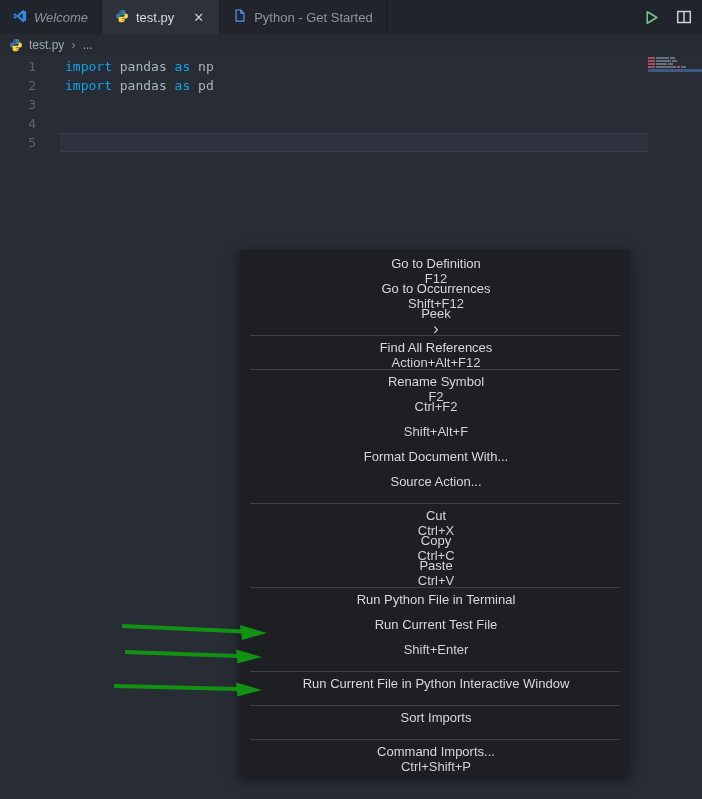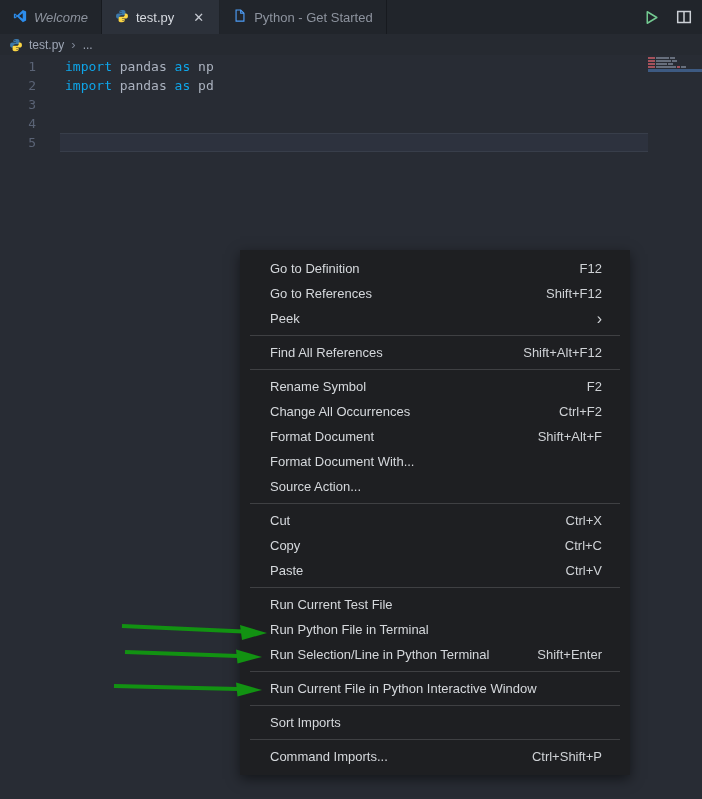--- a/index.html
+++ b/index.html
@@ -38,21 +38,21 @@
   .minimap{position:absolute;top:2px;right:0;width:54px;}
   .mm-row{display:flex;gap:1px;height:2px;margin-bottom:1px;}
   .mm-red{background:#a5525c;}
   .mm-gray{background:#676f7d;}
   .mm-bar{height:3px;background:#3d5a82;margin-top:1px;}
 
   
   .context-menu{position:absolute;left:240px;top:250px;width:390px;background:#1e1f22;
                 padding:6px 0;box-shadow:0 4px 12px rgba(0,0,0,0.5);box-sizing:border-box;
                 font-size:13px;z-index:5;}
-  .mitem{height:25px;display:flex;align-items:center;padding:0 28px 0 30px;color:#d5d8dc;cursor:pointer;}
+  .mitem{height:25px;display:flex;align-items:center;padding:0 28px 0 30px;color:#d5d8dc;cursor:pointer;flex-direction:column;}
   .mlabel{flex:1;}
   .mshort{color:#cfd2d6;text-align:center;}
   .mshort.chev{font-size:16px;line-height:1;color:#cfd2d6;}
   .msep{height:1px;background:#3f4043;margin:4px 10px;}
 
   
   .arrows{position:absolute;inset:0;width:702px;height:799px;pointer-events:none;z-index:9;}
 </style>
 </head>
 <body>
@@ -157,43 +157,41 @@
       <div class="mm-bar"></div>
     </div>
   </div>
 
   <div class="context-menu" id="menu">
       <div class="mitem">
         <span class="mlabel">Go to Definition</span>
         <span class="mshort">F12</span>
       </div>
       <div class="mitem">
-        <span class="mlabel">Go to References</span>
+        <span class="mlabel">Go to Occurrences</span>
         <span class="mshort">Shift+F12</span>
       </div>
       <div class="mitem">
         <span class="mlabel">Peek</span>
         <span class="mshort chev">›</span>
       </div>
       <div class="msep"></div>
       <div class="mitem">
         <span class="mlabel">Find All References</span>
-        <span class="mshort">Shift+Alt+F12</span>
+        <span class="mshort">Action+Alt+F12</span>
       </div>
       <div class="msep"></div>
       <div class="mitem">
         <span class="mlabel">Rename Symbol</span>
         <span class="mshort">F2</span>
       </div>
       <div class="mitem">
-        <span class="mlabel">Change All Occurrences</span>
         <span class="mshort">Ctrl+F2</span>
       </div>
       <div class="mitem">
-        <span class="mlabel">Format Document</span>
         <span class="mshort">Shift+Alt+F</span>
       </div>
       <div class="mitem">
         <span class="mlabel">Format Document With...</span>
         <span class="mshort"></span>
       </div>
       <div class="mitem">
         <span class="mlabel">Source Action...</span>
         <span class="mshort"></span>
       </div>
@@ -205,29 +203,28 @@
       <div class="mitem">
         <span class="mlabel">Copy</span>
         <span class="mshort">Ctrl+C</span>
       </div>
       <div class="mitem">
         <span class="mlabel">Paste</span>
         <span class="mshort">Ctrl+V</span>
       </div>
       <div class="msep"></div>
       <div class="mitem">
+        <span class="mlabel">Run Python File in Terminal</span>
+        <span class="mshort"></span>
+      </div>
+      <div class="mitem">
         <span class="mlabel">Run Current Test File</span>
         <span class="mshort"></span>
       </div>
       <div class="mitem">
-        <span class="mlabel">Run Python File in Terminal</span>
-        <span class="mshort"></span>
-      </div>
-      <div class="mitem">
-        <span class="mlabel">Run Selection/Line in Python Terminal</span>
         <span class="mshort">Shift+Enter</span>
       </div>
       <div class="msep"></div>
       <div class="mitem">
         <span class="mlabel">Run Current File in Python Interactive Window</span>
         <span class="mshort"></span>
       </div>
       <div class="msep"></div>
       <div class="mitem">
         <span class="mlabel">Sort Imports</span>

